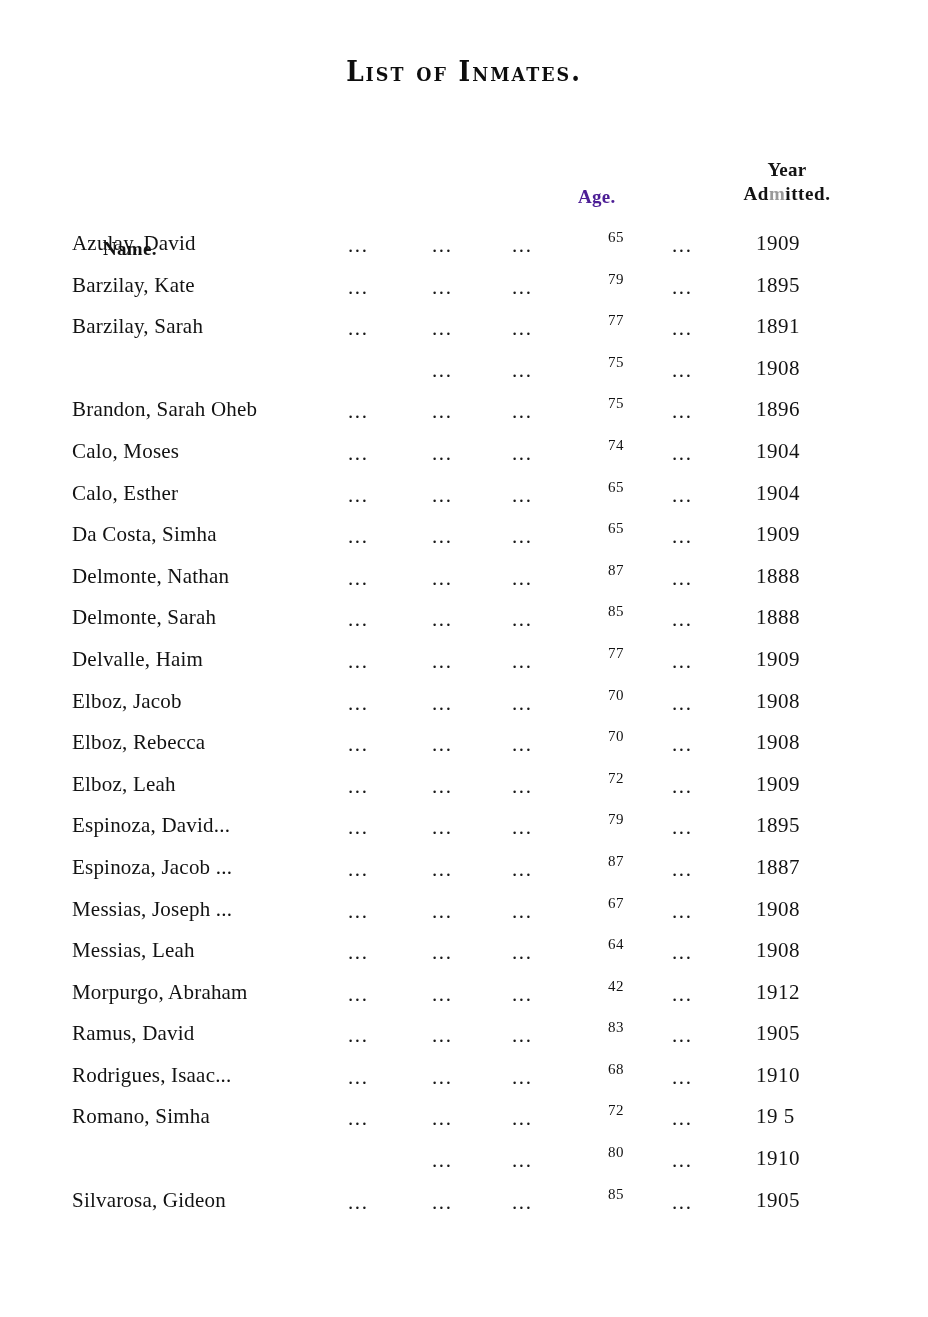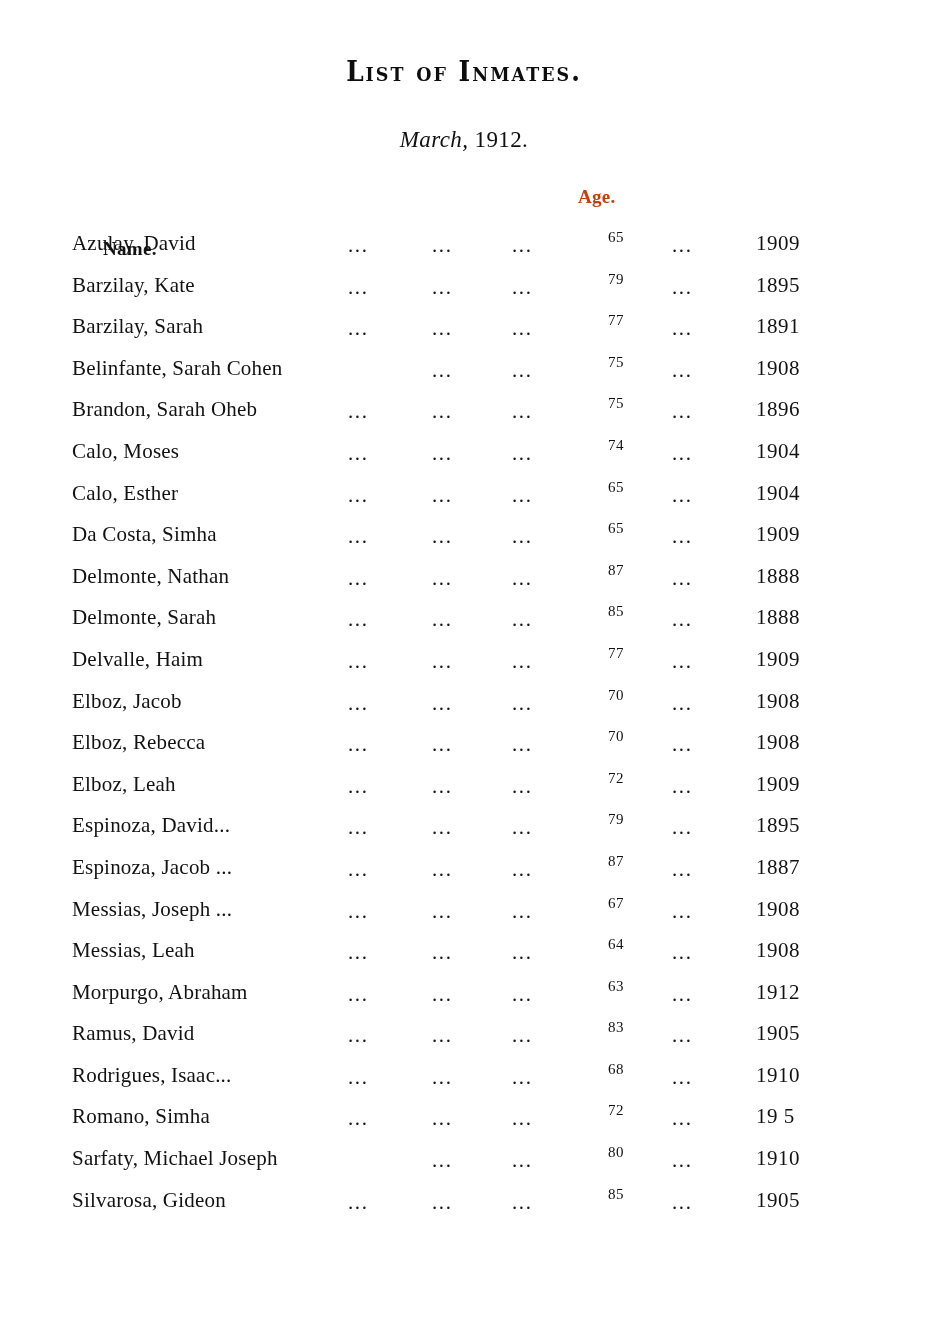--- a/index.html
+++ b/index.html
@@ -67,21 +67,21 @@
     color: #131313;
     margin-top: 40px;
   }
   .hdr-age {
     position: absolute;
     top: 186px;
     left: 578px;
     font-size: 19px;
     font-weight: 700;
     letter-spacing: 0.3px;
-    color: #c2410c;
+    color: #4c1d95;
   }
   .hdr-year {
     position: absolute;
     top: 158px;
     left: 722px;
     width: 130px;
     text-align: center;
     font-size: 19px;
     font-weight: 700;
     line-height: 1.28;
@@ -156,29 +156,29 @@
     margin-left: 16px;
   }
 </style>
 </head>
 <body>
 
 <div class="page">
 
   <div class="doc-title">List of Inmates.</div>
 
-  <div class="doc-date">
-    <span>March,</span>
-    <span class="yr">1912.</span>
+
+  <div class="hdr-name">Name.</div>
+
+  <div class="hdr-age">Age.</div>
+
+  <div class="hdr-year">
+    <span>Year</span>
+    <span class="line2"><span>Ad</span><span class="faded">m</span><span>itted.</span></span>
   </div>
-
-  <div class="hdr-name">Name.</div>
-
-  <div class="hdr-age">Age.</div>
-
 
   <div class="rows" id="rows">
       <div class="row">
         <div class="cell-name">Azulay, David</div>
         <div class="leaders">
           <span class="lead s1">...</span>
           <span class="lead s2">...</span>
           <span class="lead s3">...</span>
           <span class="lead s4">...</span>
         </div>
@@ -201,21 +201,20 @@
         <div class="leaders">
           <span class="lead s1">...</span>
           <span class="lead s2">...</span>
           <span class="lead s3">...</span>
           <span class="lead s4">...</span>
         </div>
         <div class="cell-age">77</div>
         <div class="cell-year">1891</div>
       </div>
       <div class="row">
-        <div class="cell-name">Belinfante, Sarah Cohen</div>
         <div class="leaders">
           <span class="lead s2">...</span>
           <span class="lead s3">...</span>
           <span class="lead s4">...</span>
         </div>
         <div class="cell-age">75</div>
         <div class="cell-year">1908</div>
       </div>
       <div class="row">
         <div class="cell-name">Brandon, Sarah Oheb</div>
@@ -372,21 +371,21 @@
         <div class="cell-year">1908</div>
       </div>
       <div class="row">
         <div class="cell-name">Morpurgo, Abraham</div>
         <div class="leaders">
           <span class="lead s1">...</span>
           <span class="lead s2">...</span>
           <span class="lead s3">...</span>
           <span class="lead s4">...</span>
         </div>
-        <div class="cell-age">63</div>
+        <div class="cell-age">42</div>
         <div class="cell-year">1912</div>
       </div>
       <div class="row">
         <div class="cell-name">Ramus, David</div>
         <div class="leaders">
           <span class="lead s1">...</span>
           <span class="lead s2">...</span>
           <span class="lead s3">...</span>
           <span class="lead s4">...</span>
         </div>
@@ -409,21 +408,20 @@
         <div class="leaders">
           <span class="lead s1">...</span>
           <span class="lead s2">...</span>
           <span class="lead s3">...</span>
           <span class="lead s4">...</span>
         </div>
         <div class="cell-age">72</div>
         <div class="cell-year">19 5</div>
       </div>
       <div class="row">
-        <div class="cell-name">Sarfaty, Michael Joseph</div>
         <div class="leaders">
           <span class="lead s2">...</span>
           <span class="lead s3">...</span>
           <span class="lead s4">...</span>
         </div>
         <div class="cell-age">80</div>
         <div class="cell-year">1910</div>
       </div>
       <div class="row">
         <div class="cell-name">Silvarosa, Gideon</div>

